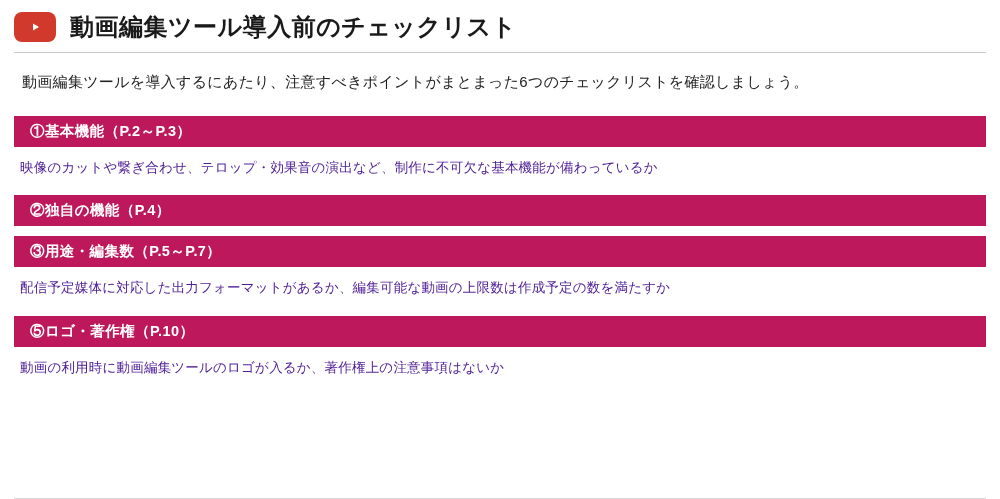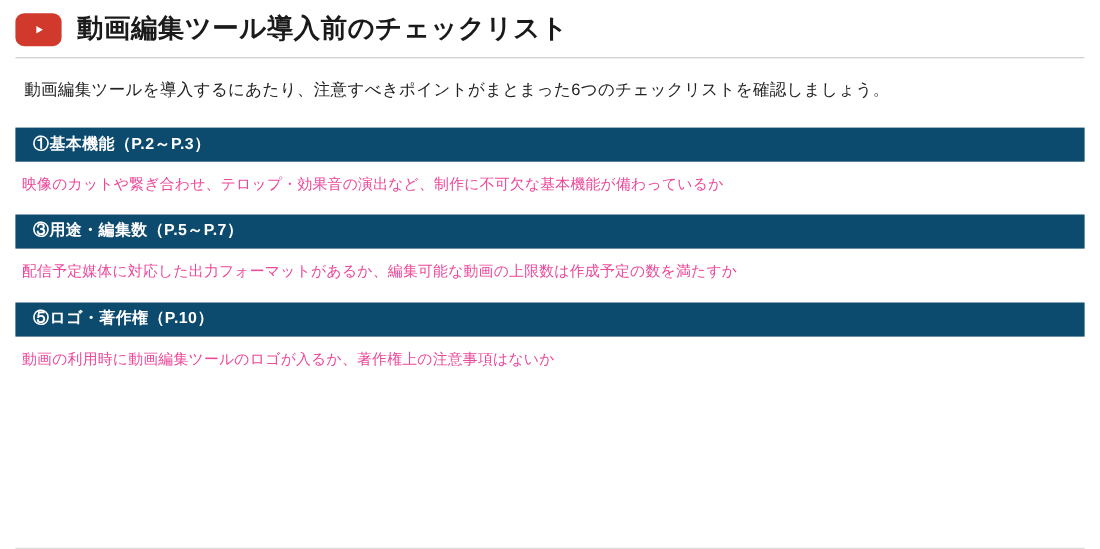--- a/index.html
+++ b/index.html
@@ -65,33 +65,33 @@
   }
 
   
   .list {
     margin-top: 22px;
   }
   .item {
     margin-bottom: 10px;
   }
   .bar {
-    background: #0c4a6e;
+    background: #be185d;
     color: #ffffff;
     font-size: 14.5px;
     font-weight: bold;
     letter-spacing: 0.4px;
     padding: 5px 0 5px 16px;
     margin: 0 14px 0 14px;
     line-height: 1.45;
     white-space: nowrap;
   }
   .desc {
     font-size: 13.5px;
-    color: #ec4899;
+    color: #4c1d95;
     padding: 11px 0 8px 20px;
     letter-spacing: 0.2px;
     line-height: 1.45;
     white-space: nowrap;
   }
   .bottom-rule {
     position: absolute;
     left: 14px;
     right: 14px;
     bottom: 0;
@@ -119,20 +119,21 @@
   <div class="lead">動画編集ツールを導入するにあたり、注意すべきポイントがまとまった6つのチェックリストを確認しましょう。</div>
 
   <div class="list">
 
     <div class="item">
       <div class="bar">①基本機能（P.2～P.3）</div>
       <div class="desc">映像のカットや繋ぎ合わせ、テロップ・効果音の演出など、制作に不可欠な基本機能が備わっているか</div>
     </div>
 
     <div class="item">
+      <div class="bar">②独自の機能（P.4）</div>
     </div>
 
     <div class="item">
       <div class="bar">③用途・編集数（P.5～P.7）</div>
       <div class="desc">配信予定媒体に対応した出力フォーマットがあるか、編集可能な動画の上限数は作成予定の数を満たすか</div>
     </div>
 
     <div class="item">
     </div>
 

